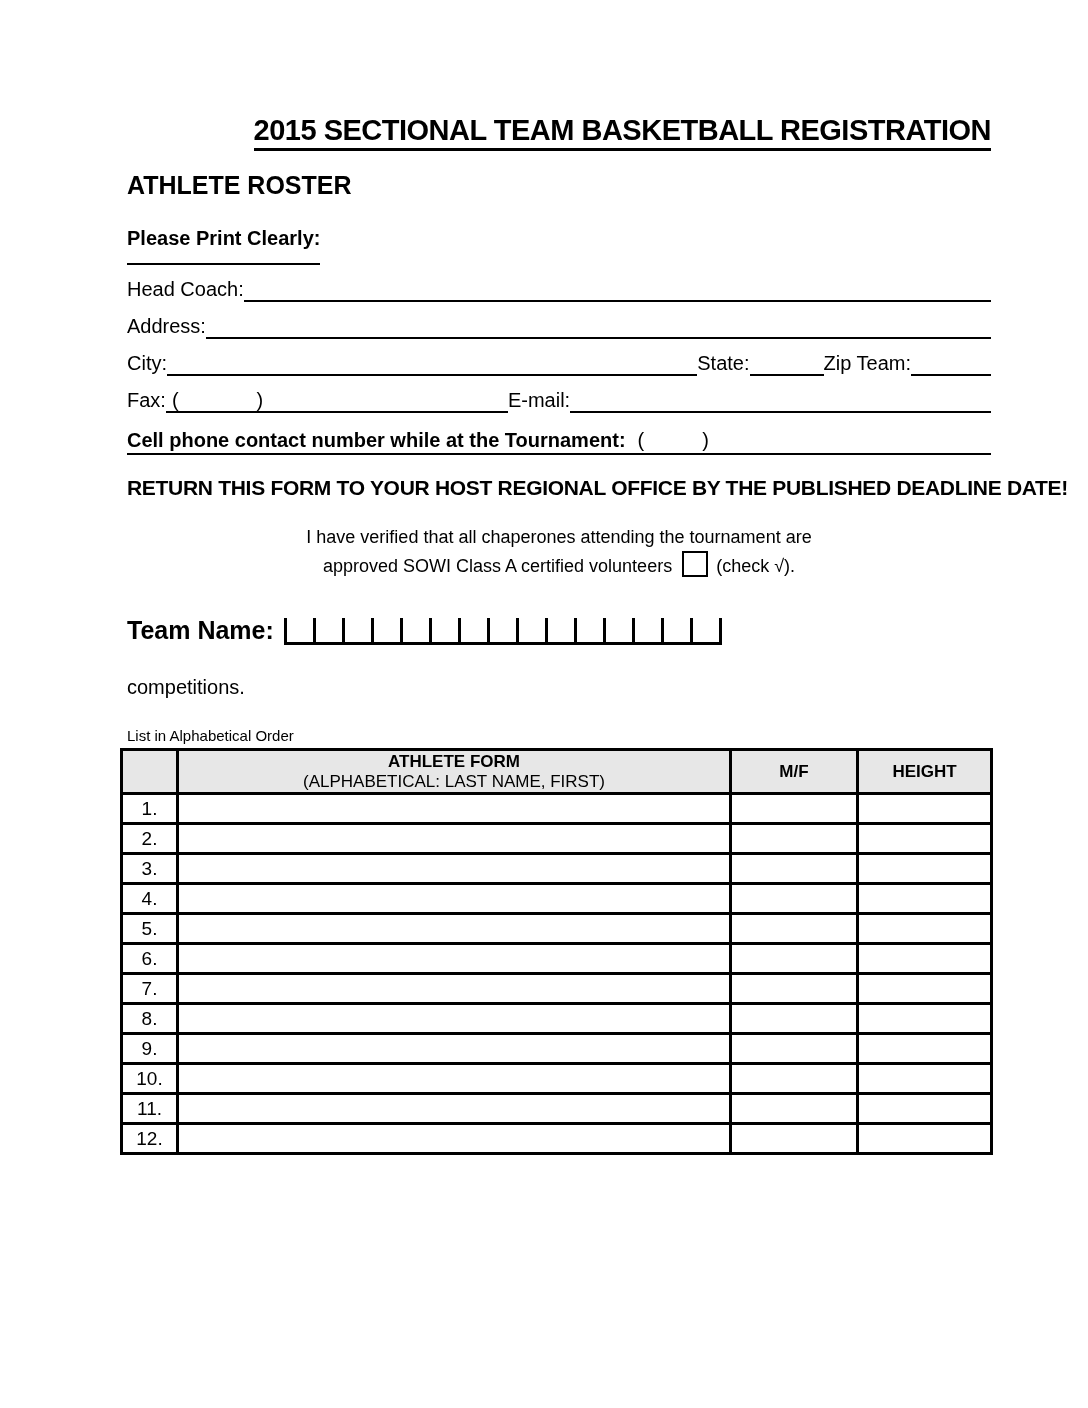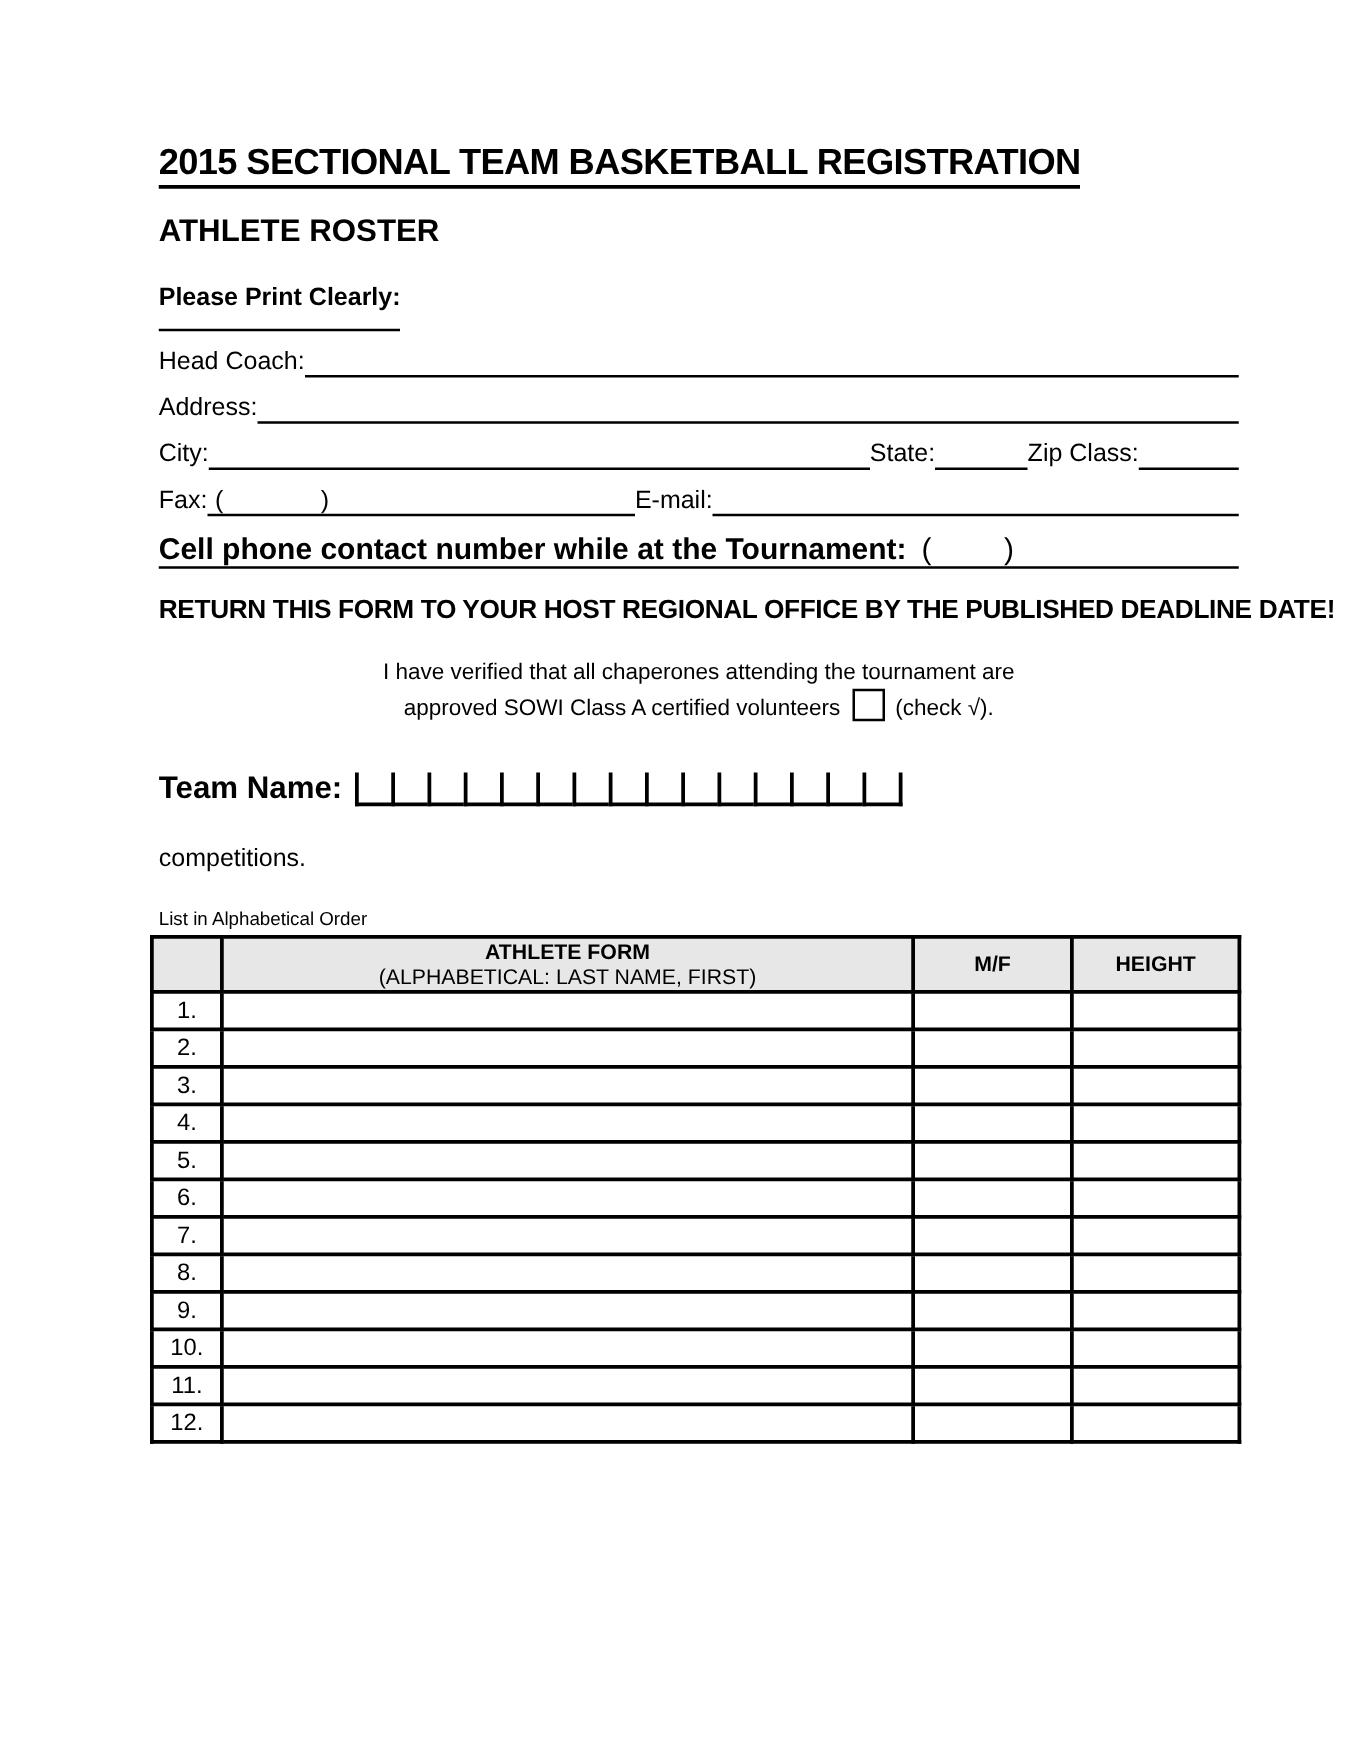--- a/index.html
+++ b/index.html
@@ -8,21 +8,21 @@
     width:1088px; height:1408px;
     background:#ffffff;
     color:#000;
     font-family:"Liberation Sans", sans-serif;
     box-sizing:border-box;
     padding:114px 97px 0 127px;
     overflow:hidden;
   }
 
   
-  .title-wrap { text-align:left; }
+  .title-wrap { text-align:right; }
   .title {
     display:inline-block;
     font-size:29px; font-weight:bold;
     border-bottom:3px solid #000;
     padding-bottom:1px;
     letter-spacing:-0.5px;
     white-space:nowrap;
   }
   .subtitle {
     font-size:25px; font-weight:bold;
@@ -60,21 +60,21 @@
   .w-zip { width:80px; }
   .paren { font-weight:normal; line-height:26px; }
   .paren-gap-sm { display:inline-block; width:78px; }
   .paren-gap-cell { display:inline-block; width:46px; }
   .pad-l { padding-left:6px; }
 
   .cell-line {
     display:flex;
     align-items:flex-end;
     margin-top:12px;
-    font-size:24px;
+    font-size:20px;
     height:28px;
     border-bottom:2px solid #000;
     white-space:nowrap;
   }
   .cell-line .lbl { font-weight:bold; line-height:26px; }
   .cell-line .paren { margin-left:12px; }
 
   
   .return-line {
     text-align:center;
@@ -175,21 +175,21 @@
   <div class="fline">
     <span class="lbl">Address:</span>
     <span class="blank grow pad-l"></span>
   </div>
 
   <div class="fline">
     <span class="lbl">City:</span>
     <span class="blank grow pad-l"></span>
     <span class="lbl">State:</span>
     <span class="blank w-state"></span>
-    <span class="lbl">Zip Class:</span>
+    <span class="lbl">Zip Team:</span>
     <span class="blank w-zip"></span>
   </div>
 
   <div class="fline">
     <span class="lbl">Fax:</span>
     <span class="blank w-fax pad-l"><span class="paren">(</span><span class="paren-gap-sm"></span><span class="paren">)</span></span>
     <span class="lbl">E-mail:</span>
     <span class="blank grow pad-l"></span>
   </div>
 

